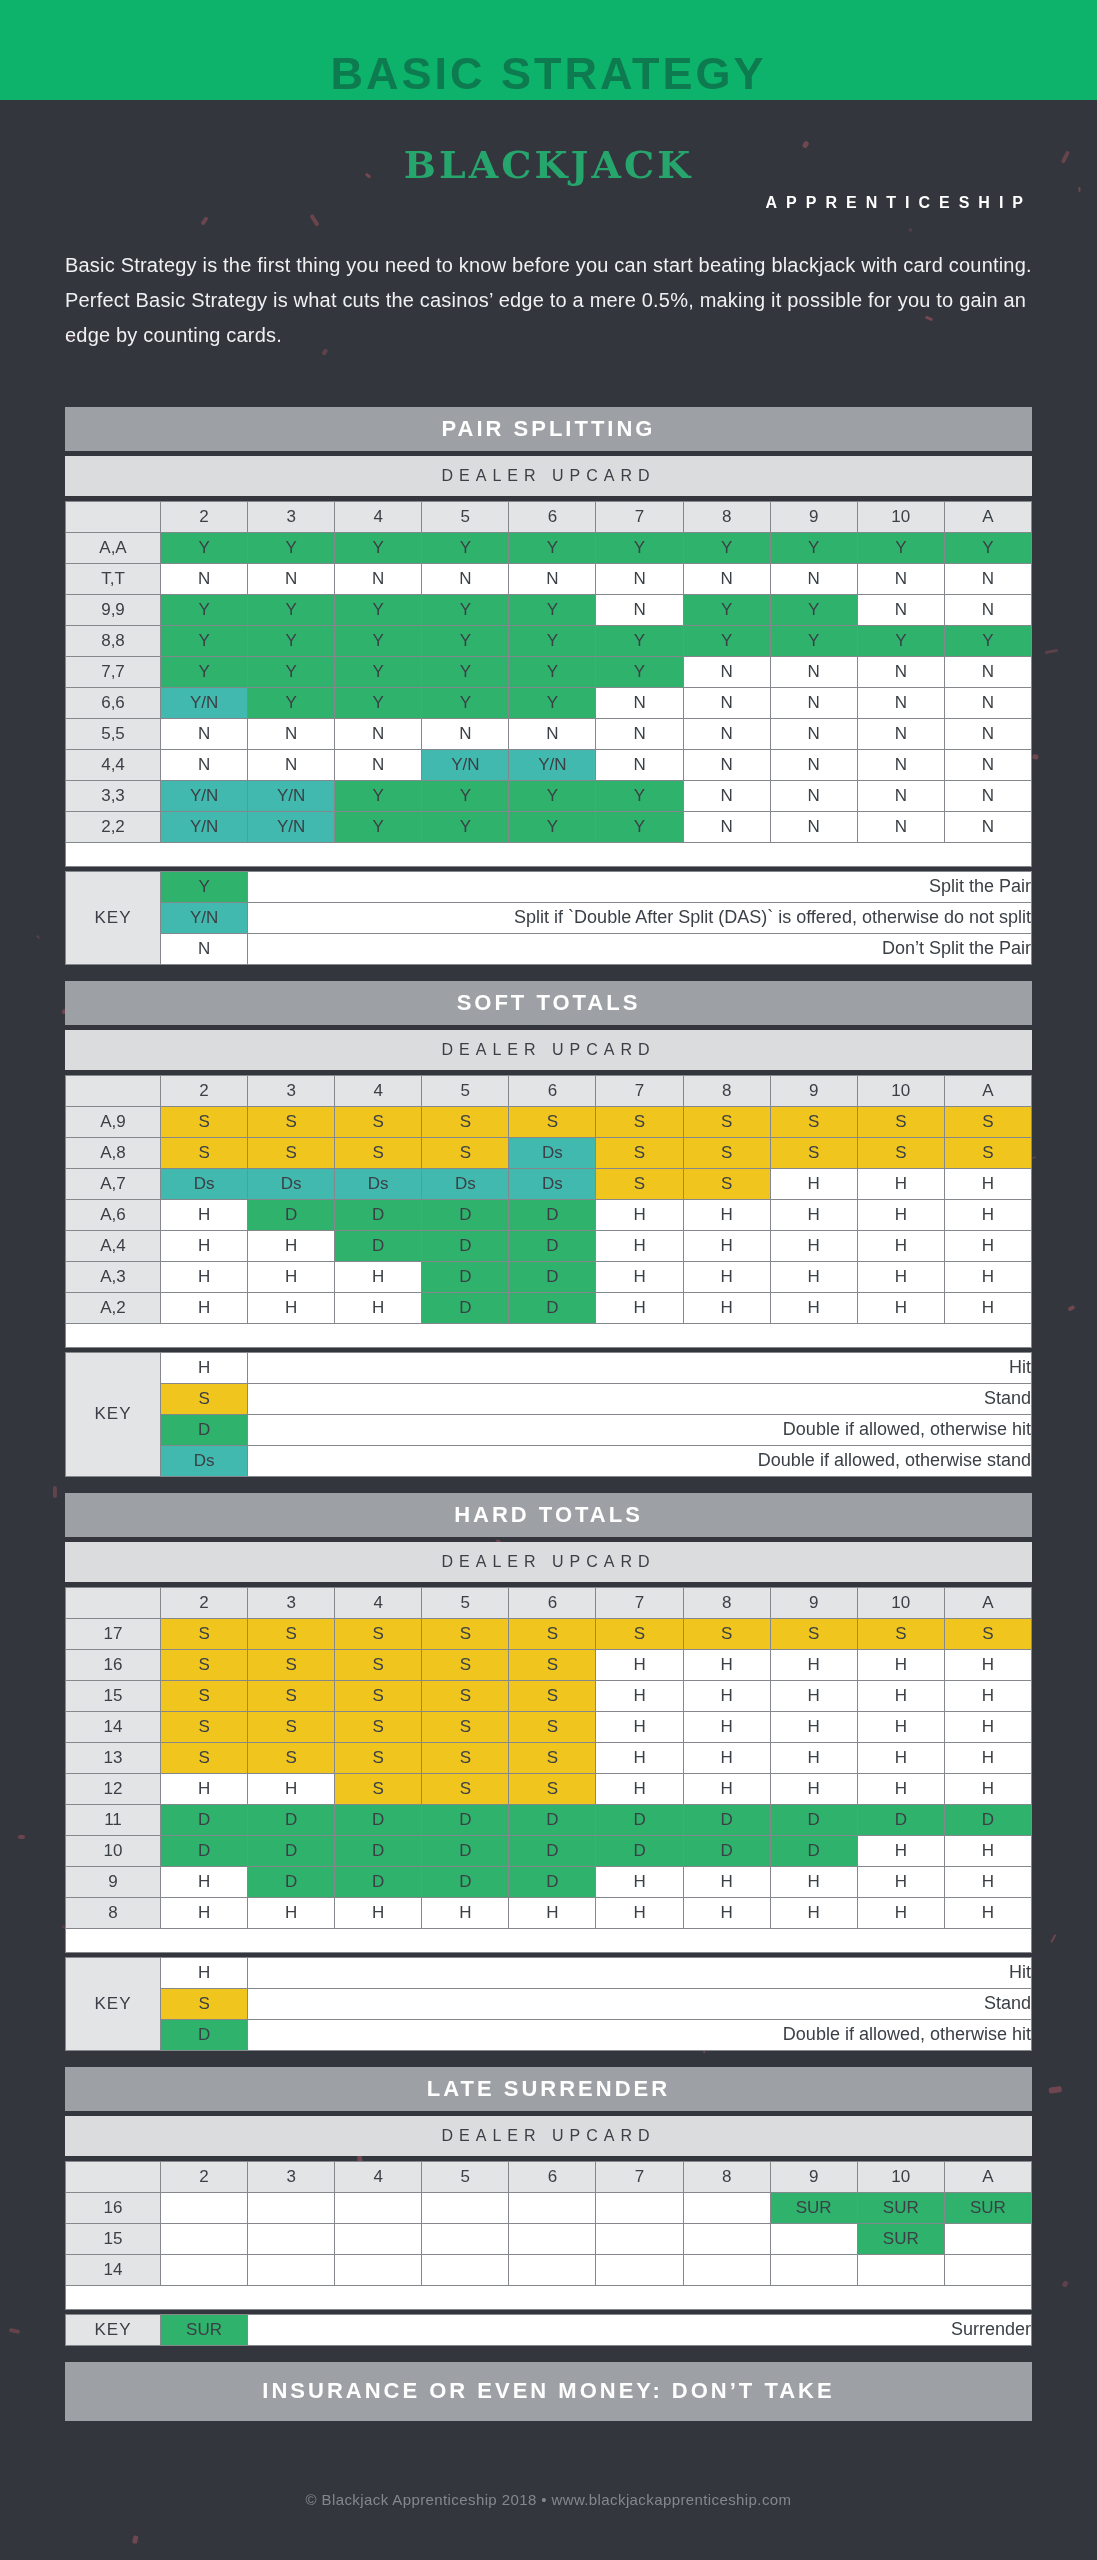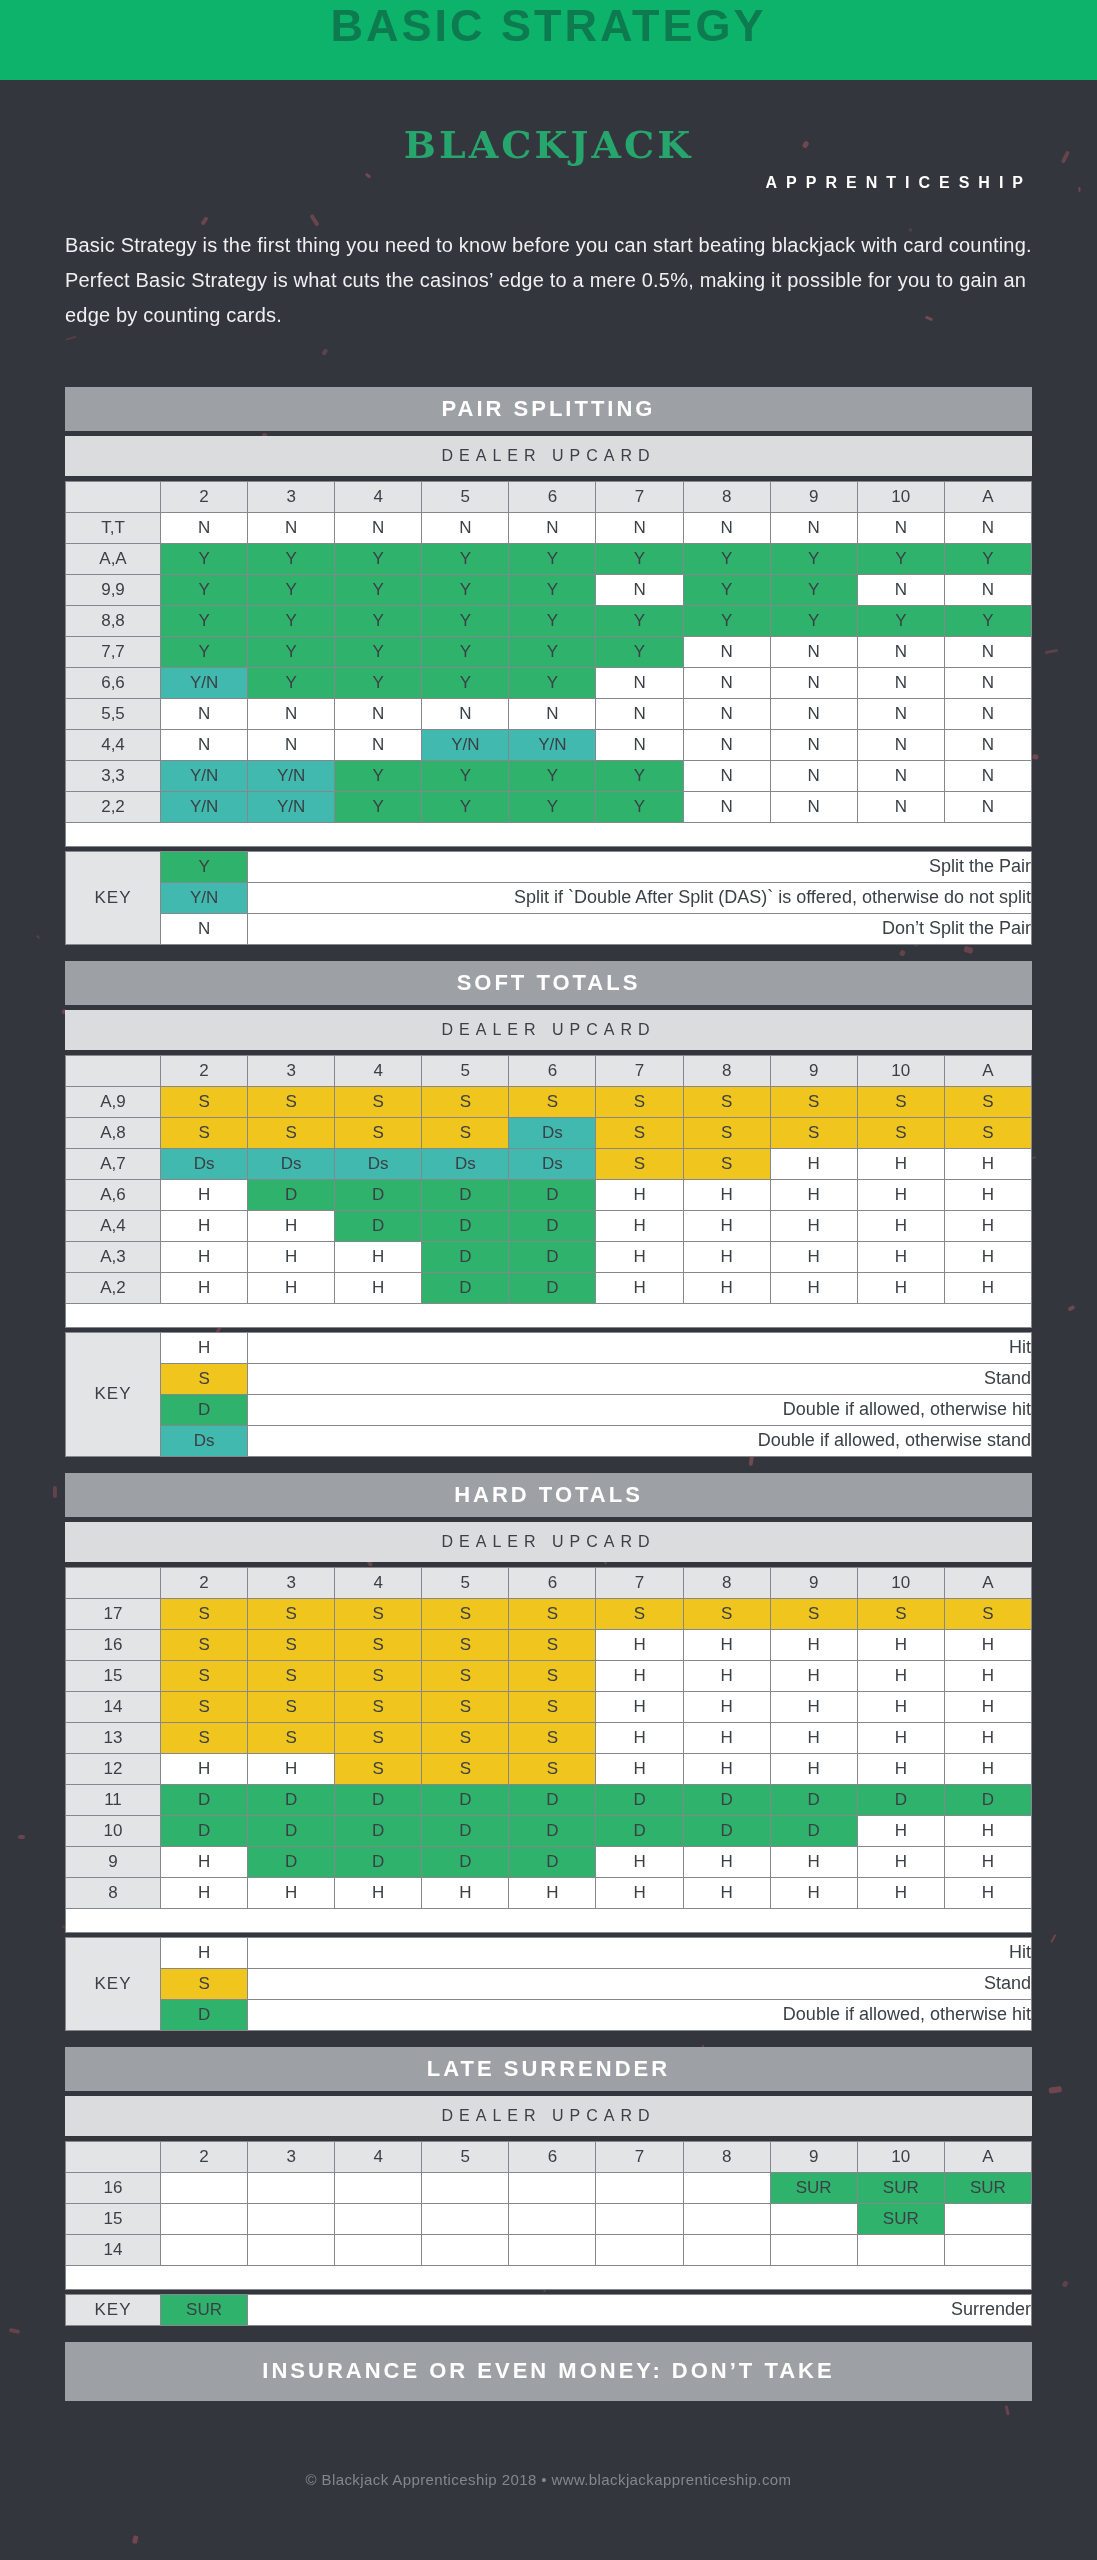--- a/index.html
+++ b/index.html
@@ -12,22 +12,22 @@
   *{box-sizing:border-box;}
   html,body{margin:0;padding:0;}
   body{
     width:1097px;height:2560px;overflow:hidden;position:relative;
     background:var(--page_bg);
     font-family:"Liberation Sans",sans-serif;
   }
   #speckles{position:absolute;left:0;top:103px;right:0;bottom:0;z-index:0;pointer-events:none;}
   .speck{position:absolute;background:var(--speckle);border-radius:2px;}
   .banner{
-    position:relative;z-index:2;height:80px;background:var(--banner_bg);
-    display:flex;align-items:flex-start;justify-content:center;
+    position:relative;z-index:2;height:100px;background:var(--banner_bg);
+    display:flex;align-items:flex-end;justify-content:center;
   }
   .banner-title{color:var(--banner_text);font-size:45px;font-weight:bold;letter-spacing:3px;}
   .page{position:relative;z-index:1;padding:0 65px;}
   .logo{margin-top:44px;text-align:center;}
   .logo-main{
     font-family:"DejaVu Serif",serif;font-weight:bold;font-size:38px;
     color:var(--logo_green);letter-spacing:3px;line-height:1.1;
   }
   .logo-sub{margin-top:8px;font-size:16px;font-weight:bold;color:#ffffff;letter-spacing:9px;text-align:right;}
   .intro{margin-top:36px;color:var(--text_light);font-size:20px;line-height:35px;letter-spacing:0.2px;}
@@ -218,44 +218,44 @@
               <td class="hdr">4</td>
               <td class="hdr">5</td>
               <td class="hdr">6</td>
               <td class="hdr">7</td>
               <td class="hdr">8</td>
               <td class="hdr">9</td>
               <td class="hdr">10</td>
               <td class="hdr">A</td>
             </tr>
             <tr>
+              <td class="hdr">A,A</td>
+              <td class="cell-g">Y</td>
+              <td class="cell-g">Y</td>
+              <td class="cell-g">Y</td>
+              <td class="cell-g">Y</td>
+              <td class="cell-g">Y</td>
+              <td class="cell-g">Y</td>
+              <td class="cell-g">Y</td>
+              <td class="cell-g">Y</td>
+              <td class="cell-g">Y</td>
+              <td class="cell-g">Y</td>
+            </tr>
+            <tr>
               <td class="hdr">T,T</td>
               <td class="cell-w">N</td>
               <td class="cell-w">N</td>
               <td class="cell-w">N</td>
               <td class="cell-w">N</td>
               <td class="cell-w">N</td>
               <td class="cell-w">N</td>
               <td class="cell-w">N</td>
               <td class="cell-w">N</td>
               <td class="cell-w">N</td>
               <td class="cell-w">N</td>
-            </tr>
-            <tr>
-              <td class="hdr">A,A</td>
-              <td class="cell-g">Y</td>
-              <td class="cell-g">Y</td>
-              <td class="cell-g">Y</td>
-              <td class="cell-g">Y</td>
-              <td class="cell-g">Y</td>
-              <td class="cell-g">Y</td>
-              <td class="cell-g">Y</td>
-              <td class="cell-g">Y</td>
-              <td class="cell-g">Y</td>
-              <td class="cell-g">Y</td>
             </tr>
             <tr>
               <td class="hdr">9,9</td>
               <td class="cell-g">Y</td>
               <td class="cell-g">Y</td>
               <td class="cell-g">Y</td>
               <td class="cell-g">Y</td>
               <td class="cell-g">Y</td>
               <td class="cell-w">N</td>
               <td class="cell-g">Y</td>

